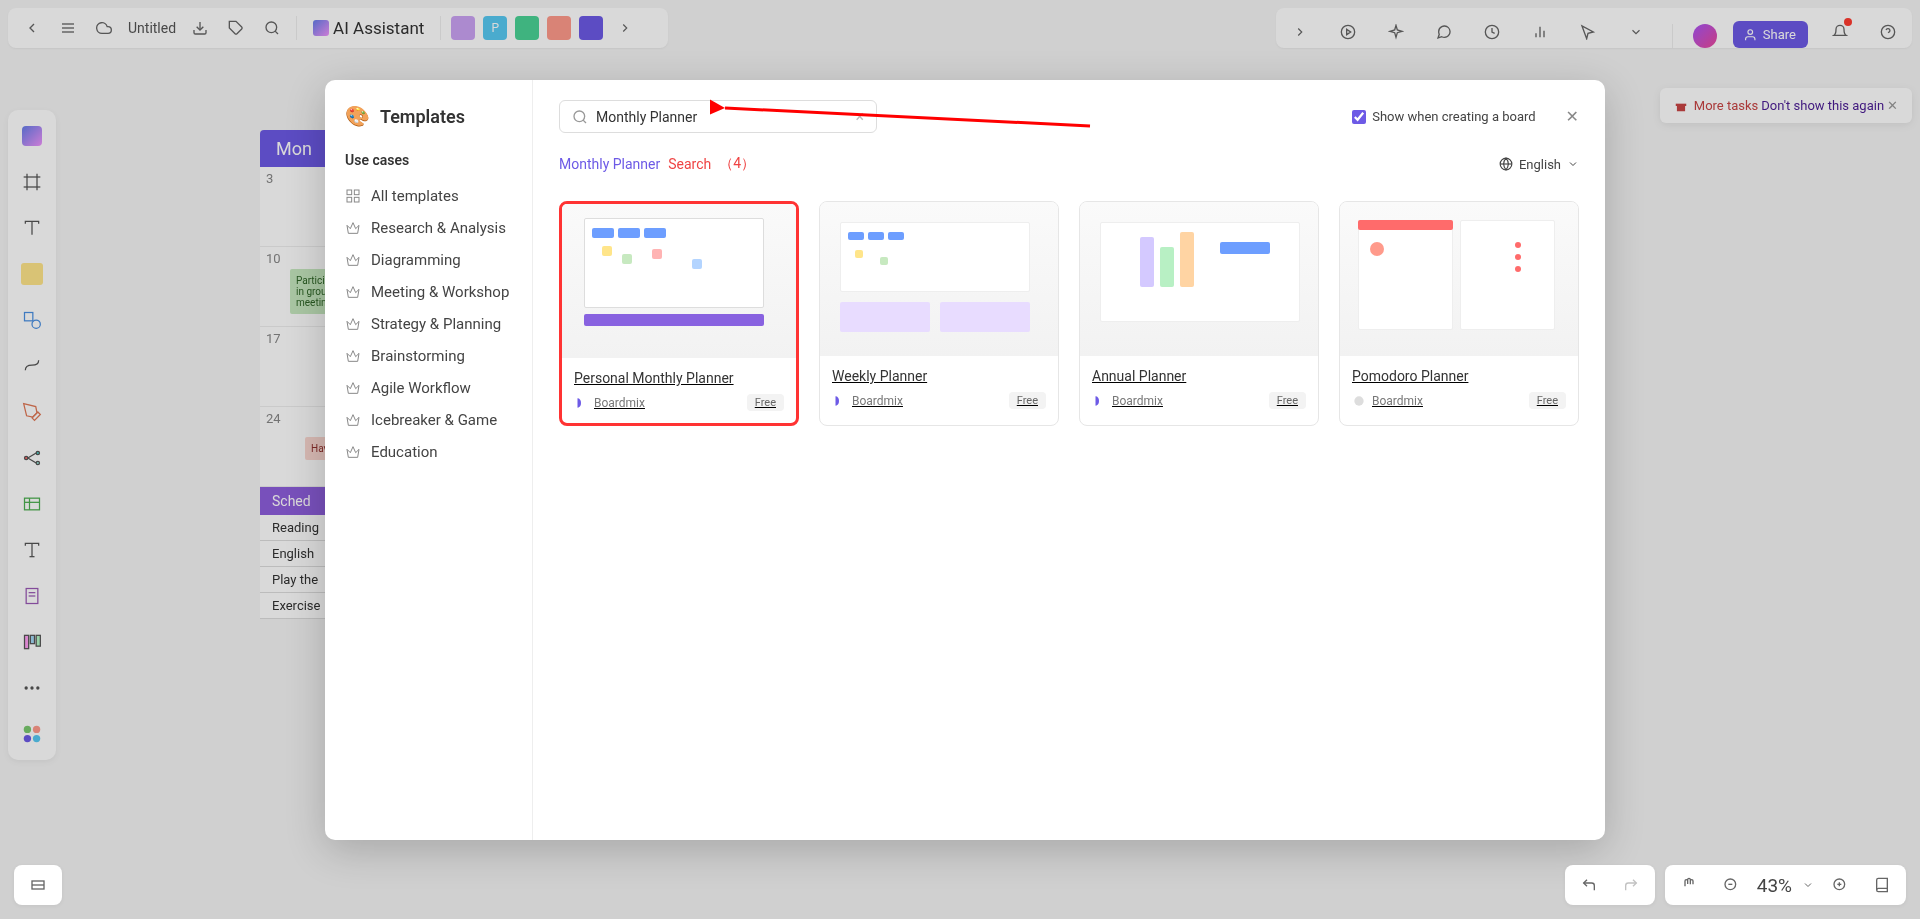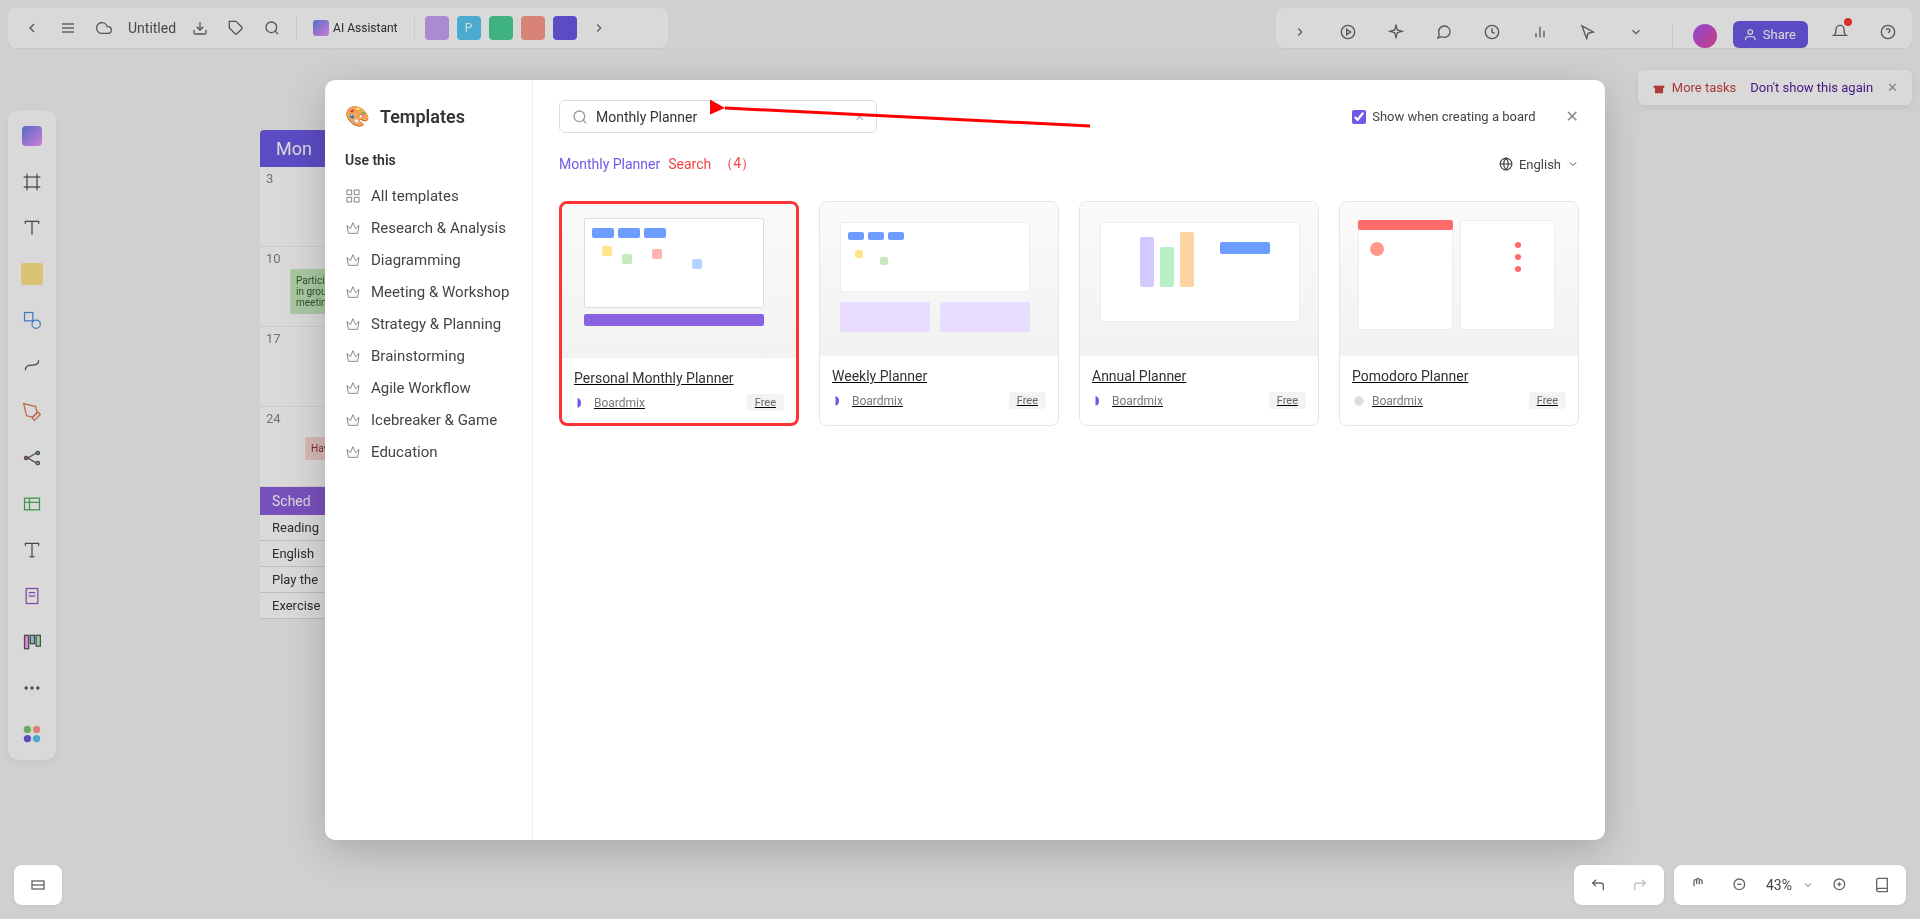--- a/index.html
+++ b/index.html
@@ -3,21 +3,21 @@
 <meta charset="utf-8">
 <style>
 * { margin: 0; padding: 0; box-sizing: border-box; font-family: -apple-system, BlinkMacSystemFont, "Segoe UI", Roboto, sans-serif; }
 body { width: 1920px; height: 919px; background: #f5f5f5; overflow: hidden; position: relative; }
 
 
 .topbar { position: absolute; top: 8px; left: 8px; right: 8px; height: 40px; display: flex; align-items: center; gap: 4px; background: #fff; border-radius: 8px; padding: 0 8px; box-shadow: 0 1px 2px rgba(0,0,0,0.05); }
 .topbar-right { position: absolute; top: 8px; right: 8px; height: 40px; display: flex; align-items: flex-end; gap: 16px; background: #fff; border-radius: 8px; padding: 0 8px; box-shadow: 0 1px 2px rgba(0,0,0,0.05); }
 .icon-btn { width: 32px; height: 32px; display: flex; align-items: center; justify-content: center; border: none; background: transparent; cursor: pointer; color: #666; border-radius: 4px; }
 .title-text { color: #555; font-size: 14px; margin: 0 4px; }
-.ai-assistant { display: flex; align-items: center; gap: 4px; padding: 4px 8px; font-size: 12px; color: #333; cursor: pointer; border-radius: 4px; }
+.ai-assistant { display: flex; align-items: center; gap: 4px; padding: 4px 8px; font-size: 17px; color: #333; cursor: pointer; border-radius: 4px; }
 .color-chip { width: 24px; height: 24px; border-radius: 4px; display: inline-block; margin: 0 2px; }
 .share-btn { background: #6d5ae6; color: #fff; border: none; padding: 6px 12px; border-radius: 6px; font-size: 13px; display: flex; align-items: center; gap: 4px; cursor: pointer; }
 .notif { position: relative; }
 .notif-dot { position: absolute; top: 2px; right: 4px; width: 8px; height: 8px; background: #ff3b30; border-radius: 50%; }
 
 
 .toolstrip { position: absolute; left: 8px; top: 110px; width: 48px; background: #fff; border-radius: 10px; display: flex; flex-direction: column; align-items: center; padding: 12px 0; gap: 18px; box-shadow: 0 2px 6px rgba(0,0,0,0.06); }
 .ts-item { width: 28px; height: 28px; display: flex; align-items: center; justify-content: center; cursor: pointer; color: #555; }
 
 
@@ -65,28 +65,28 @@
 .card-title { font-size: 14px; color: #333; margin-bottom: 8px; }
 .card-foot { display: flex; align-items: center; gap: 6px; }
 .author { font-size: 12px; color: #777; }
 .free-badge { margin-left: auto; font-size: 11px; color: #666; background: #f3f3f3; padding: 2px 8px; border-radius: 4px; }
 .b-logo { width: 14px; height: 14px; }
 
 
 .arrow-svg { position: absolute; left: 710px; top: 96px; pointer-events: none; }
 
 
-.notif-card { position: absolute; right: 8px; top: 70px; background: #fff; padding: 10px 14px; border-radius: 6px; box-shadow: 0 2px 8px rgba(0,0,0,0.08); display: flex; align-items: center; gap: 14px; font-size: 13px; }
+.notif-card { position: absolute; right: 8px; top: 88px; background: #fff; padding: 10px 14px; border-radius: 6px; box-shadow: 0 2px 8px rgba(0,0,0,0.08); display: flex; align-items: center; gap: 3px; font-size: 13px; }
 .notif-more { color: #c84545; display: flex; align-items: center; gap: 6px; }
 .notif-never { color: #4c1d95; }
 
 
 .bottom-right { position: absolute; right: 14px; bottom: 14px; display: flex; align-items: center; gap: 10px; }
 .br-group { background: #fff; border-radius: 8px; padding: 4px 8px; display: flex; align-items: center; gap: 10px; box-shadow: 0 1px 4px rgba(0,0,0,0.06); }
-.zoom-label { font-size: 14px; color: #444; }
+.zoom-label { font-size: 19px; color: #444; }
 .bottom-left { position: absolute; left: 14px; bottom: 14px; }
 
 .check { width: 18px; height: 18px; }
 </style>
 </head>
 <body>
 
 <div class="topbar" style="width: 660px;">
   <button class="icon-btn">
     <svg width="16" height="16" viewBox="0 0 24 24" fill="none" stroke="currentColor" stroke-width="2">
@@ -452,21 +452,21 @@
 </div>
 
 <div class="overlay"></div>
 
 <div class="modal">
   <div class="modal-left">
     <div class="tpl-title">
       <span style="font-size:20px;">🎨</span>
       <span>Templates</span>
     </div>
-    <div class="uc-head">Use this</div>
+    <div class="uc-head">Use cases</div>
     <div class="uc-item">
       <svg width="16" height="16" viewBox="0 0 24 24" fill="none" stroke="currentColor" stroke-width="1.5">
           <rect x="3" y="3" width="7" height="7"></rect>
           <rect x="14" y="3" width="7" height="7"></rect>
           <rect x="3" y="14" width="7" height="7"></rect>
           <rect x="14" y="14" width="7" height="7"></rect>
         </svg>
       <span>All templates</span>
     </div>
     <div class="uc-item">

